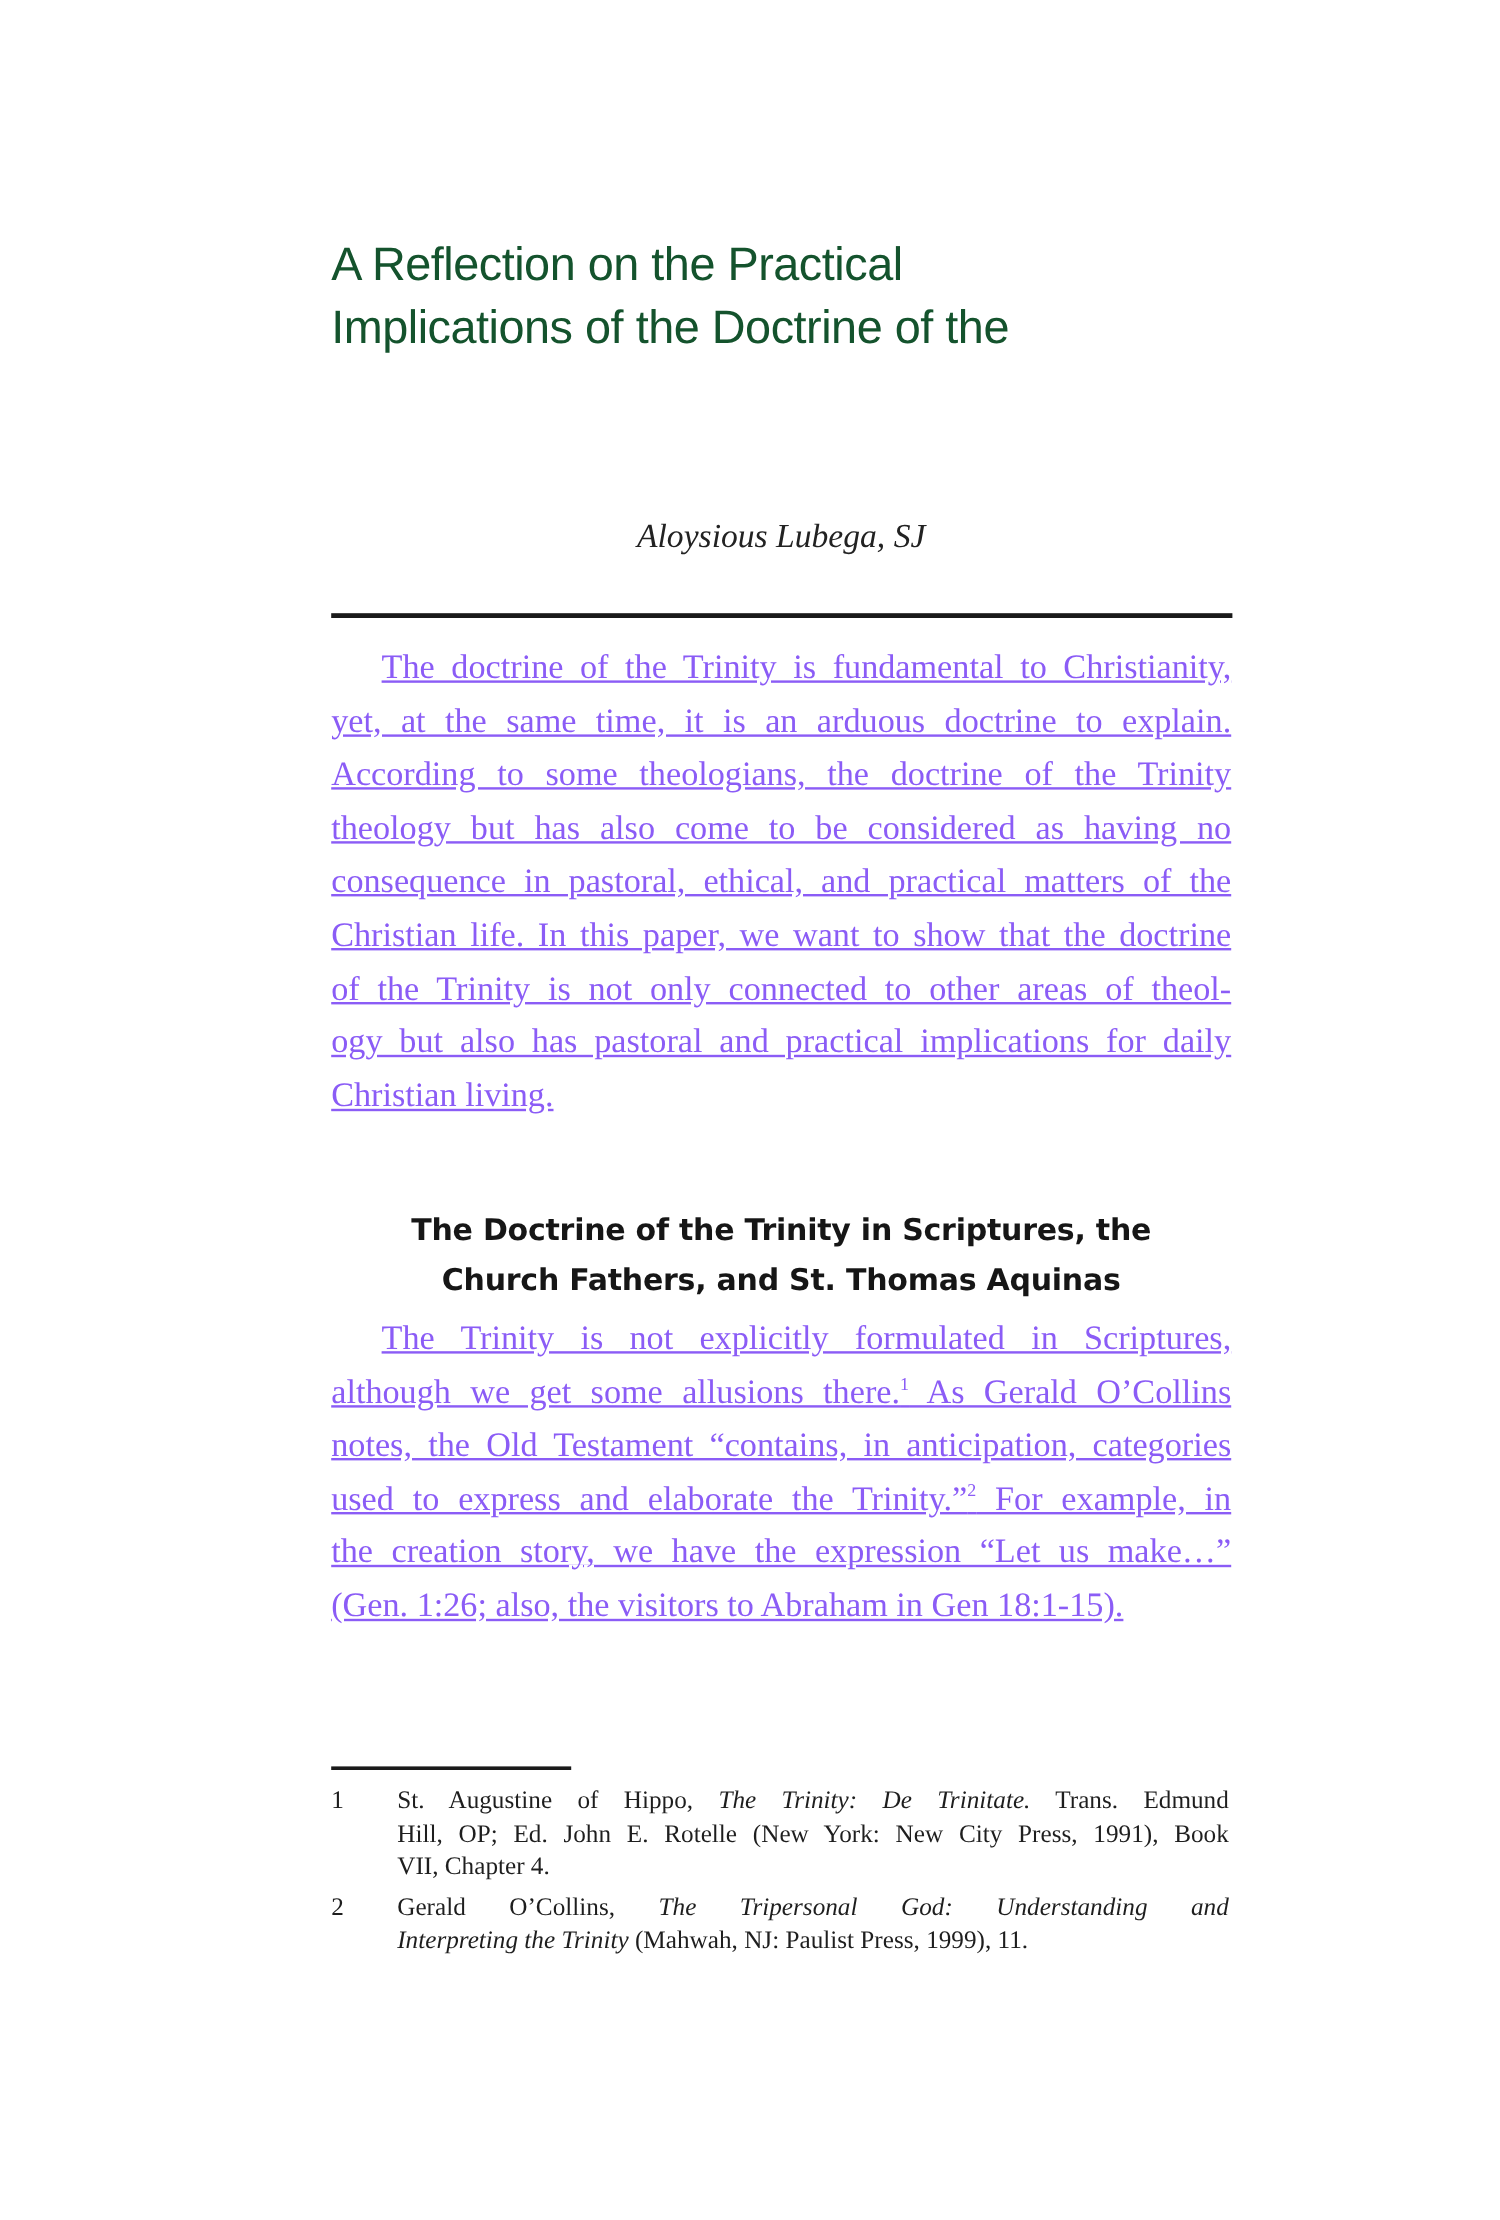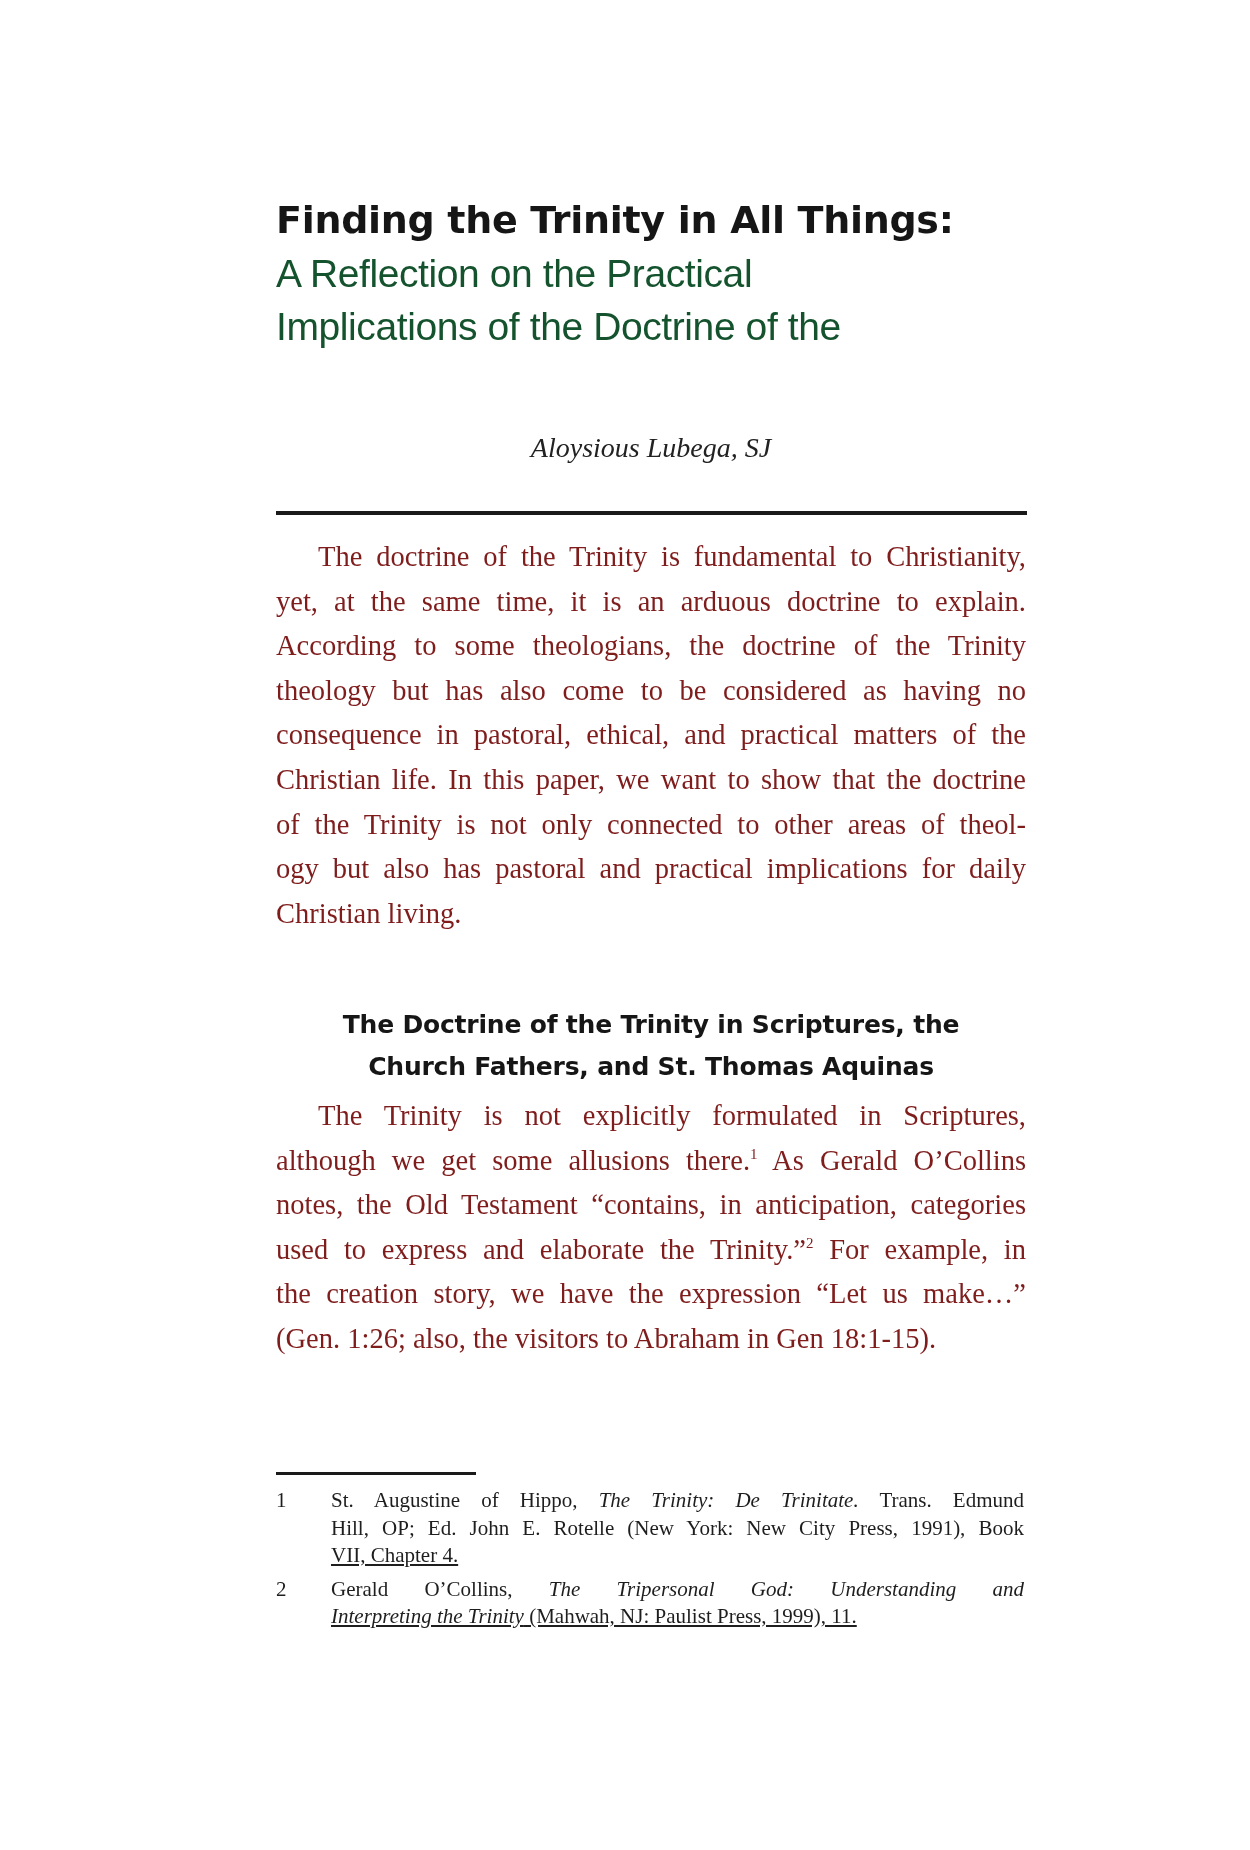--- a/index.html
+++ b/index.html
@@ -10,48 +10,47 @@
   
   .title { top: 194px; font-family: "DejaVu Sans", "Liberation Sans", sans-serif; }
   .title .t-bold { display: block; font-weight: bold; font-size: 38px; line-height: 53px; letter-spacing: -0.3px; white-space: nowrap; color: #161616; }
   .title .t-light { display: block; font-weight: normal; font-size: 39px; line-height: 53px; letter-spacing: -0.4px; white-space: nowrap; color: #14532d; font-family: "Liberation Sans", sans-serif; }
 
   .author { top: 428px; font-family: "Liberation Serif", serif; font-style: italic; font-size: 28px; line-height: 40px; color: #222; text-align: center; }
 
   .rule-main { position: absolute; left: 276px; top: 511px; width: 751px; height: 4px; background: #1a1a1a; }
 
   
-  .body { font-family: "Liberation Serif", "DejaVu Serif", serif; font-size: 28.5px; line-height: 44.6px; color: #7f1d1d; }
+  .body { font-family: "Liberation Serif", "DejaVu Serif", serif; font-size: 28.5px; line-height: 44.6px; color: #8b5cf6; text-decoration: underline; }
   .body .ln { display: block; height: 44.6px; text-align: justify; text-align-last: justify; white-space: nowrap; overflow: visible; }
   .body .ln.last { text-align-last: left; }
   .body .ln.indent { text-indent: 42px; }
   .body sup { font-size: 15px; line-height: 0; vertical-align: 11px; }
   .para1 { top: 535px; }
   .para2 { top: 1094px; }
 
   .heading { top: 1004px; text-align: center; font-family: "DejaVu Sans", "Liberation Sans", sans-serif; font-weight: bold; font-size: 25px; line-height: 42px; color: #161616; letter-spacing: -0.2px; }
   .heading .hl { display: block; white-space: nowrap; }
 
   .rule-fn { position: absolute; left: 276px; top: 1472px; width: 200px; height: 3px; background: #1a1a1a; }
 
   .footnotes { top: 1487px; font-family: "Liberation Serif", "DejaVu Serif", serif; font-size: 21px; line-height: 27.5px; color: #1e1e1e; }
   .fn { position: relative; margin-bottom: 6px; }
   .fn .num { position: absolute; left: 0; top: 0; width: 40px; }
   .fn .txt { margin-left: 55px; width: 693px; }
   .fn .fl { display: block; text-align: justify; text-align-last: justify; white-space: nowrap; }
-  .fn .fl.last { text-align-last: left; text-decoration: underline; }
+  .fn .fl.last { text-align-last: left; }
   em { font-style: italic; }
 </style>
 </head>
 <body>
 
 <div class="page">
 
   <div class="col title">
-    <span class="t-bold">Finding the Trinity in All Things:</span>
     <span class="t-light">A Reflection on the Practical</span>
     <span class="t-light">Implications of the Doctrine of the</span>
   </div>
 
   <div class="col author">Aloysious Lubega, SJ</div>
 
   <div class="rule-main"></div>
 
   <div class="col body para1">
     <span class="ln indent">The doctrine of the Trinity is fundamental to Christianity,</span>

